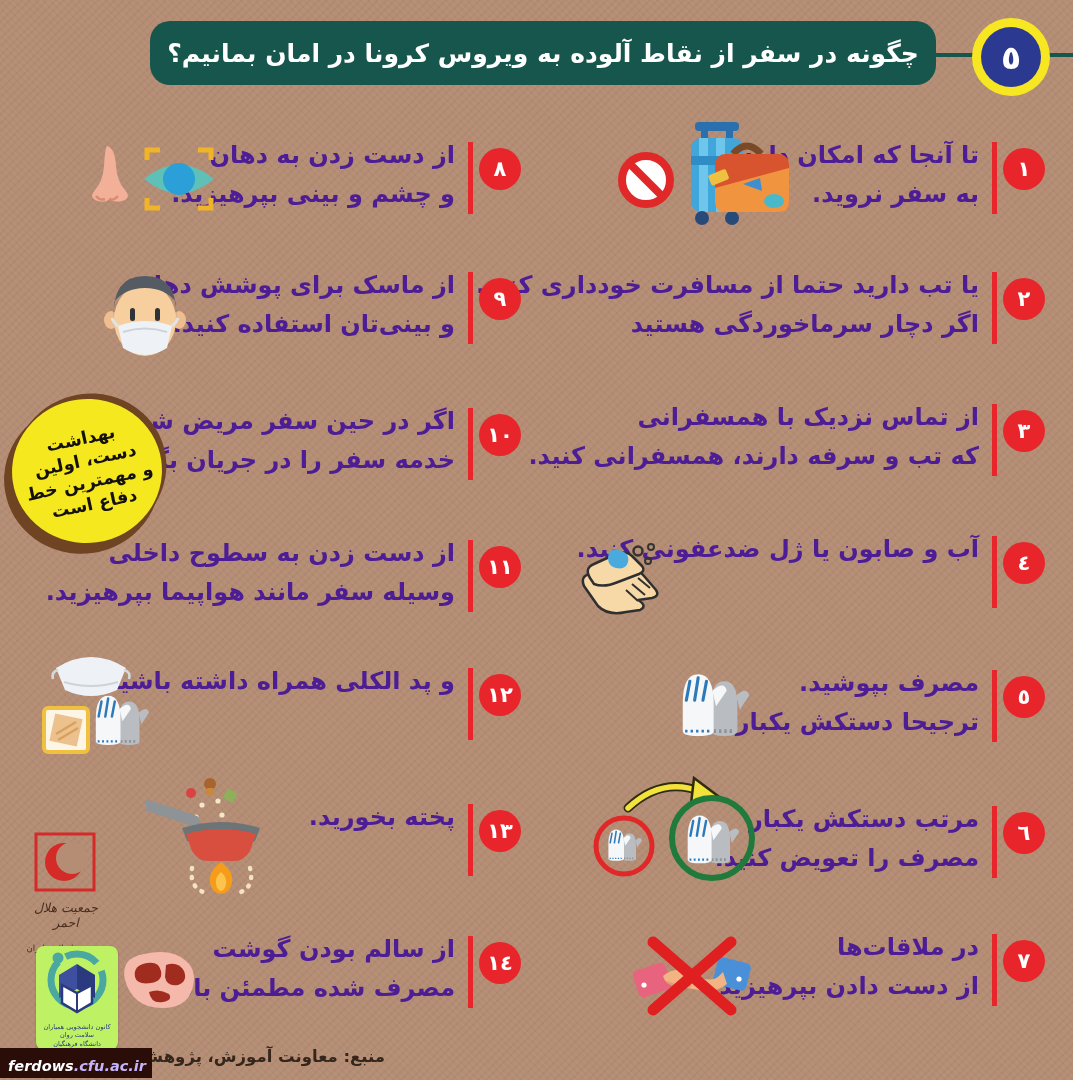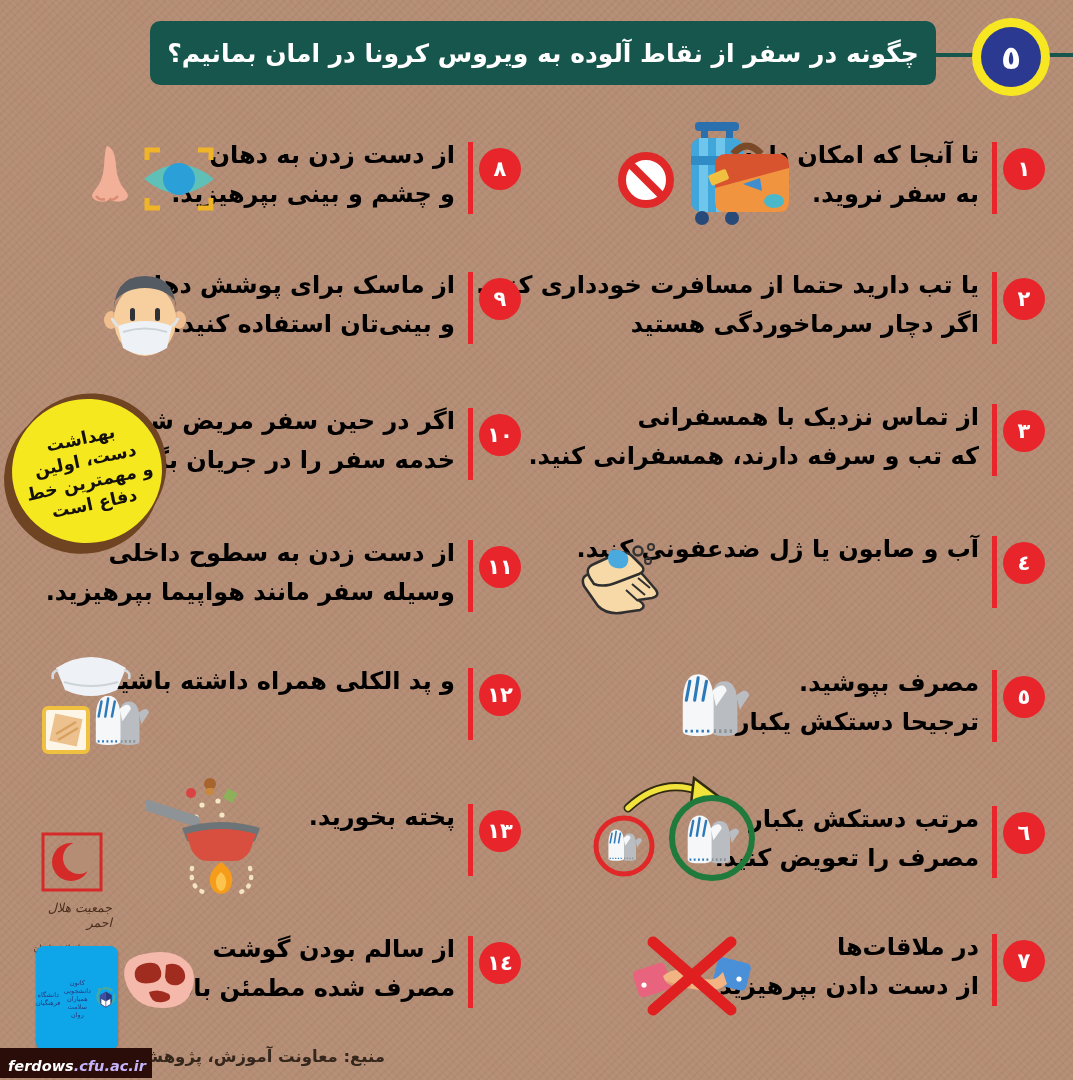--- a/index.html
+++ b/index.html
@@ -4,45 +4,45 @@
 <style>
   html,body{margin:0;padding:0;}
   body{font-family:"DejaVu Sans",sans-serif;}
   .canvas{position:relative;width:1073px;height:1080px;background:#b58c74;overflow:hidden;direction:rtl;}
   .canvas::before{content:"";position:absolute;inset:0;z-index:0;pointer-events:none;
     background-image:repeating-linear-gradient(45deg,rgba(255,255,255,.035) 0 2px,transparent 2px 5px),
                      repeating-linear-gradient(-45deg,rgba(0,0,0,.03) 0 2px,transparent 2px 6px);}
   
   .hline{position:absolute;top:53px;left:912px;width:161px;height:4px;background:#17564c;z-index:1;}
   .titlebox{position:absolute;top:21px;left:150px;width:786px;height:64px;background:#17564c;
-    border-radius:10px;display:flex;align-items:center;justify-content:center;z-index:2;}
+    border-radius:20px;display:flex;align-items:center;justify-content:center;z-index:2;}
   .titlebox .t{color:#fff;font-size:25px;font-weight:bold;white-space:nowrap;}
   .numbadge{position:absolute;top:18px;left:972px;width:78px;height:78px;border-radius:50%;
     background:#f7e723;display:flex;align-items:center;justify-content:center;z-index:3;}
   .numbadge .inner{width:60px;height:60px;border-radius:50%;background:#2b3990;color:#fff;
     display:flex;align-items:center;justify-content:center;font-size:33px;font-weight:bold;}
   
   .tip{position:absolute;display:flex;z-index:2;}
   .tip .num{flex:none;width:42px;height:42px;border-radius:50%;background:#e8252b;color:#fff;
     display:flex;align-items:center;justify-content:center;font-size:21px;font-weight:bold;margin-top:12px;margin-left:6px;}
   .tip .bar{flex:none;width:5px;height:72px;background:#e8252b;margin-top:6px;margin-left:13px;}
-  .tip .txt{font-size:24px;font-weight:bold;color:#000000;line-height:39px;text-align:right;white-space:nowrap;}
+  .tip .txt{font-size:24px;font-weight:bold;color:#4c1d95;line-height:39px;text-align:right;white-space:nowrap;}
   .tip .txt .l{display:block;}
   .icon{position:absolute;z-index:2;}
   
   .note{position:absolute;left:12px;top:399px;width:150px;height:144px;border-radius:50%;
     background:#f6e81e;box-shadow:-6px 7px 0 3px #6f4423, 4px -4px 0 1px #6f4423;
     transform:rotate(-8deg);display:flex;align-items:center;justify-content:center;z-index:2;}
   .note .nt{transform:rotate(-4deg);font-size:17.5px;font-weight:bold;color:#14110c;text-align:center;line-height:22px;}
   
-  .rclogo{position:absolute;left:20px;top:832px;width:92px;z-index:2;}
+  .rclogo{position:absolute;left:20px;top:832px;width:92px;z-index:2;text-align:center;}
   .rclogo .cap1{font-family:"DejaVu Serif",serif;font-style:italic;font-size:12.5px;color:#4a2e1d;margin-top:2px;}
   .rclogo .cap2{font-family:"DejaVu Serif",serif;font-size:8.5px;color:#4a2e1d;margin-top:13px;}
-  .unilogo{position:absolute;left:36px;top:946px;width:82px;height:104px;background:#0ea5e9;border-radius:8px;
-    z-index:2;display:flex;flex-direction:row;align-items:center;box-shadow:0 1px 2px rgba(0,0,0,.25);}
+  .unilogo{position:absolute;left:36px;top:946px;width:82px;height:104px;background:#bef264;border-radius:8px;
+    z-index:2;display:flex;flex-direction:column;align-items:center;box-shadow:0 1px 2px rgba(0,0,0,.25);}
   .unilogo .ucap{font-size:6.5px;color:#2b3a7e;text-align:center;line-height:8px;margin-top:1px;}
   .source{position:absolute;left:60px;top:1047px;width:405px;font-size:16.5px;font-weight:bold;color:#35261c;
     text-align:left;direction:rtl;z-index:2;white-space:nowrap;}
   .watermark{position:absolute;left:0;top:1048px;height:25px;background:#2a0d08;color:#fff;z-index:4;
     display:flex;align-items:center;padding:5px 6px 0 8px;font-style:italic;font-weight:bold;font-size:14.5px;direction:ltr;}
   .watermark .wm2{color:#c4b5fd;}
 </style>
 </head>
 <body>
 

